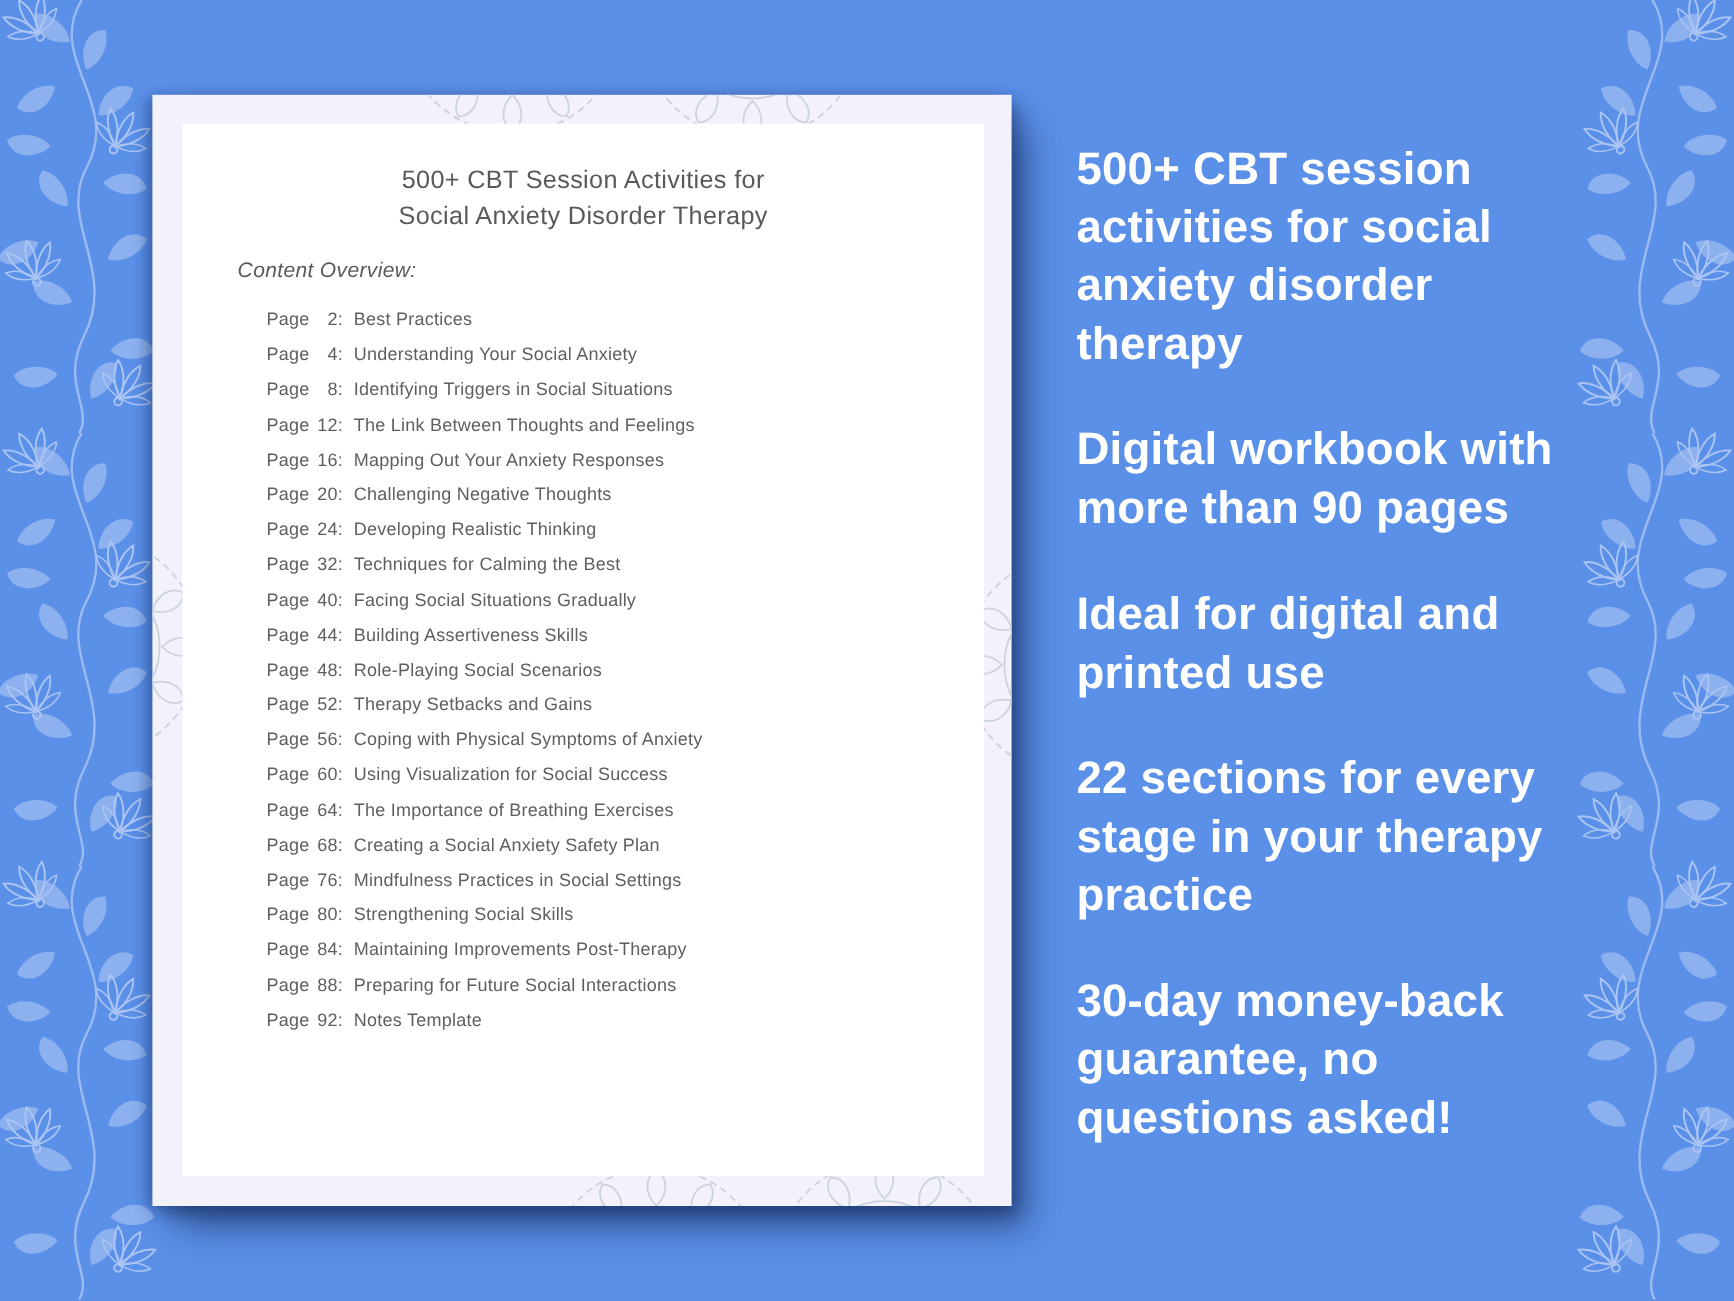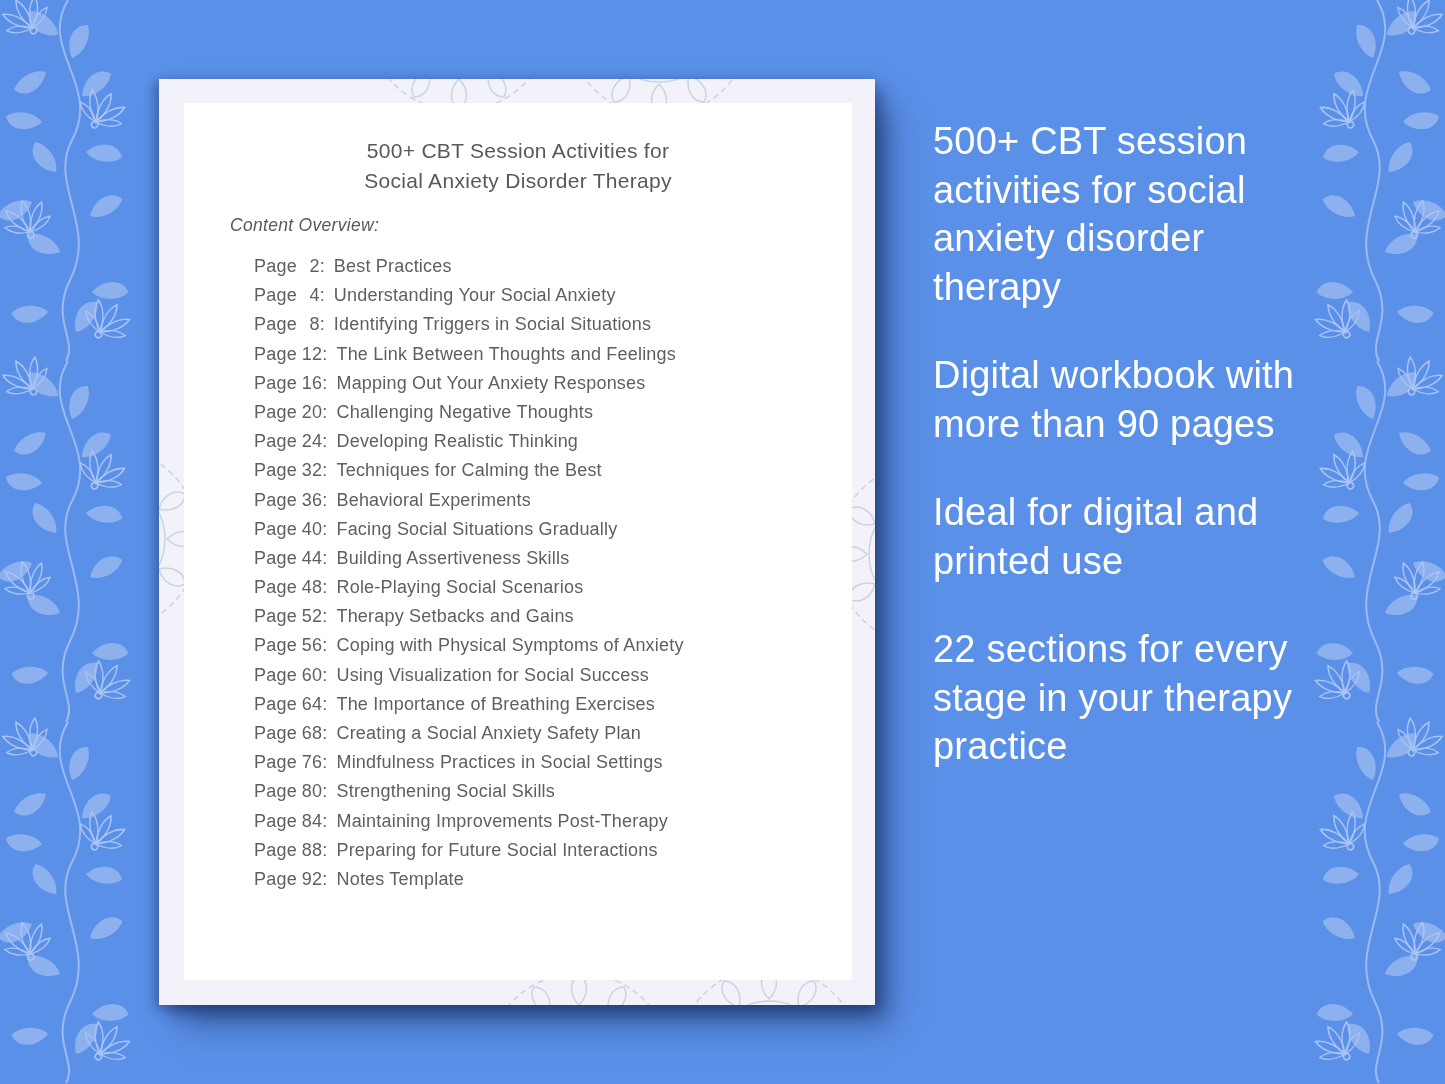--- a/index.html
+++ b/index.html
@@ -29,21 +29,20 @@
   .paper {
     position: absolute;
     left: 127px; top: 79px;
     width: 716px; height: 926px;
     background: var(--paper-margin);
     overflow: hidden;
     box-shadow:
       18px 22px 30px -4px rgba(22, 44, 94, 0.55),
       6px 8px 14px rgba(22, 44, 94, 0.45),
       -5px 2px 10px rgba(22, 44, 94, 0.35);
-    margin-left: 32px;
   }
   .mandala-spot { position: absolute; width: 220px; height: 220px; }
 
   .white-page {
     position: absolute;
     left: 25px; top: 24px; right: 23px; bottom: 25px;
     background: var(--paper-page);
   }
 
   .doc-title {
@@ -64,21 +63,21 @@
     letter-spacing: 0.3px;
     font-style: italic;
   }
   .toc {
     position: absolute;
     top: 149px; left: 70px; right: 20px;
   }
   .toc-row {
     height: 29.2px;
     line-height: 29.2px;
-    font-size: 18px;
+    font-size: 15px;
     color: var(--list-text);
     letter-spacing: 0.2px;
     white-space: nowrap;
   }
   .toc-num {
     display: inline-block;
     min-width: 23px;
     text-align: right;
     margin-left: 5px;
   }
@@ -86,25 +85,24 @@
 
   .marketing {
     position: absolute;
     left: 897px; top: 117px;
     width: 480px;
     color: var(--marketing-text);
   }
   .marketing p {
     font-size: 38px;
     line-height: 48.5px;
-    font-weight: 400;
+    font-weight: 700;
     letter-spacing: 0.2px;
     white-space: pre-line;
     margin-bottom: 40px;
-    margin-left: 36px;
   }
   .defs-holder { position: absolute; width: 0; height: 0; overflow: hidden; }
 </style>
 </head>
 <body>
 
 <div class="stage">
 
   <svg class="defs-holder" aria-hidden="true">
     <defs>
@@ -211,21 +209,20 @@
       <div class="overview-label">Content Overview:</div>
       <div class="toc">
           <div class="toc-row"><span>Page</span><span class="toc-num">2:</span><span class="toc-title">Best Practices</span></div>
           <div class="toc-row"><span>Page</span><span class="toc-num">4:</span><span class="toc-title">Understanding Your Social Anxiety</span></div>
           <div class="toc-row"><span>Page</span><span class="toc-num">8:</span><span class="toc-title">Identifying Triggers in Social Situations</span></div>
           <div class="toc-row"><span>Page</span><span class="toc-num">12:</span><span class="toc-title">The Link Between Thoughts and Feelings</span></div>
           <div class="toc-row"><span>Page</span><span class="toc-num">16:</span><span class="toc-title">Mapping Out Your Anxiety Responses</span></div>
           <div class="toc-row"><span>Page</span><span class="toc-num">20:</span><span class="toc-title">Challenging Negative Thoughts</span></div>
           <div class="toc-row"><span>Page</span><span class="toc-num">24:</span><span class="toc-title">Developing Realistic Thinking</span></div>
           <div class="toc-row"><span>Page</span><span class="toc-num">32:</span><span class="toc-title">Techniques for Calming the Best</span></div>
-          <div class="toc-row"><span>Page</span><span class="toc-num">36:</span><span class="toc-title">Behavioral Experiments</span></div>
           <div class="toc-row"><span>Page</span><span class="toc-num">40:</span><span class="toc-title">Facing Social Situations Gradually</span></div>
           <div class="toc-row"><span>Page</span><span class="toc-num">44:</span><span class="toc-title">Building Assertiveness Skills</span></div>
           <div class="toc-row"><span>Page</span><span class="toc-num">48:</span><span class="toc-title">Role-Playing Social Scenarios</span></div>
           <div class="toc-row"><span>Page</span><span class="toc-num">52:</span><span class="toc-title">Therapy Setbacks and Gains</span></div>
           <div class="toc-row"><span>Page</span><span class="toc-num">56:</span><span class="toc-title">Coping with Physical Symptoms of Anxiety</span></div>
           <div class="toc-row"><span>Page</span><span class="toc-num">60:</span><span class="toc-title">Using Visualization for Social Success</span></div>
           <div class="toc-row"><span>Page</span><span class="toc-num">64:</span><span class="toc-title">The Importance of Breathing Exercises</span></div>
           <div class="toc-row"><span>Page</span><span class="toc-num">68:</span><span class="toc-title">Creating a Social Anxiety Safety Plan</span></div>
           <div class="toc-row"><span>Page</span><span class="toc-num">76:</span><span class="toc-title">Mindfulness Practices in Social Settings</span></div>
           <div class="toc-row"><span>Page</span><span class="toc-num">80:</span><span class="toc-title">Strengthening Social Skills</span></div>
@@ -241,15 +238,18 @@
 activities for social
 anxiety disorder
 therapy</p>
       <p>Digital workbook with
 more than 90 pages</p>
       <p>Ideal for digital and
 printed use</p>
       <p>22 sections for every
 stage in your therapy
 practice</p>
+      <p>30-day money-back
+guarantee, no
+questions asked!</p>
     </div>
 
 </div>
 
 </body></html>

